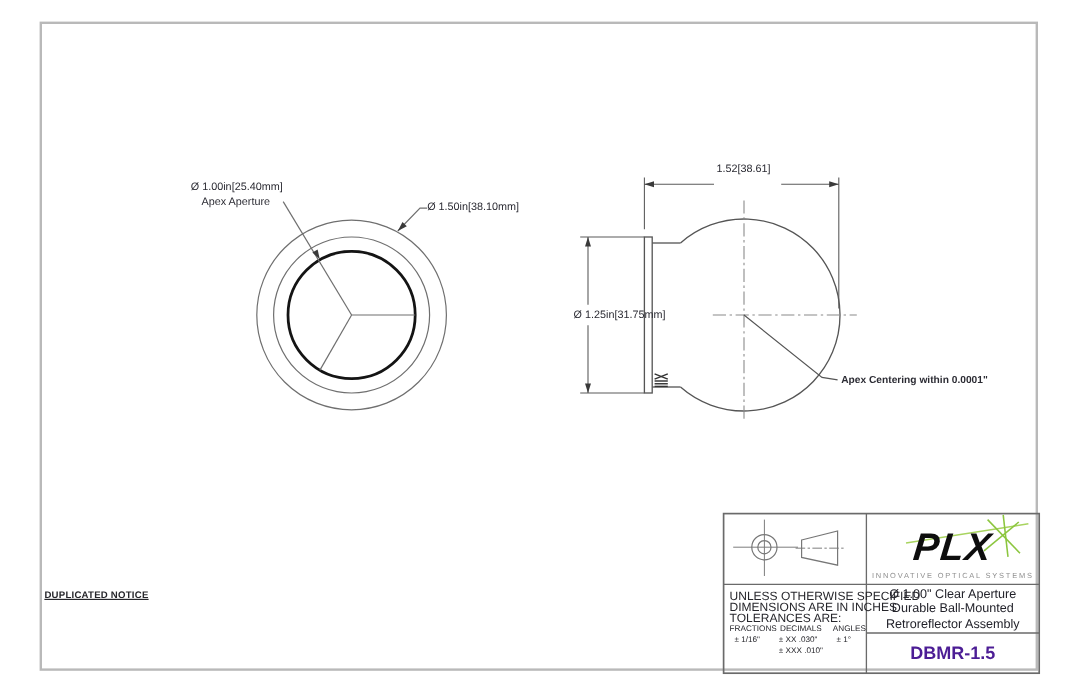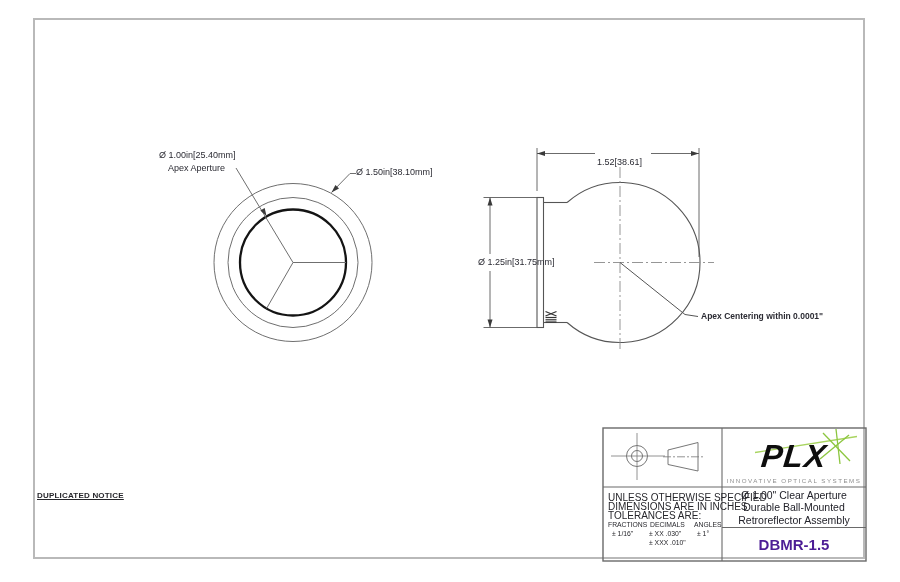--- a/index.html
+++ b/index.html
@@ -119,21 +119,21 @@
       <line x1="836" y1="429" x2="840" y2="464"></line>
       <line x1="823" y1="433" x2="850" y2="461"></line>
       <line x1="849" y1="435" x2="820" y2="459"></line>
     </g>
   </svg>
 
   <div class="lbl" style="left:159px;top:150px;">Ø 1.00in[25.40mm]</div>
   <div class="lbl" style="left:168px;top:163px;">Apex Aperture</div>
   <div class="lbl" style="left:356px;top:167px;text-align:right;">Ø 1.50in[38.10mm]</div>
 
-  <div class="lbl" style="left:597px;top:157px;text-align:center;">1.52[38.61]</div>
+  <div class="lbl" style="left:597px;top:135px;text-align:center;">1.52[38.61]</div>
   <div class="lbl" style="left:478px;top:257px;">Ø 1.25in[31.75mm]</div>
   <div class="lbl apex" style="left:701px;top:311px;">Apex Centering within 0.0001"</div>
 
   <div class="prop-title">DUPLICATED NOTICE</div>
 
   <div class="tol-intro preline">UNLESS OTHERWISE SPECIFIED
 DIMENSIONS ARE IN INCHES
 TOLERANCES ARE:</div>
   <div class="tol-h" style="left:608px;">FRACTIONS</div>
   <div class="tol-h" style="left:650px;">DECIMALS</div>

